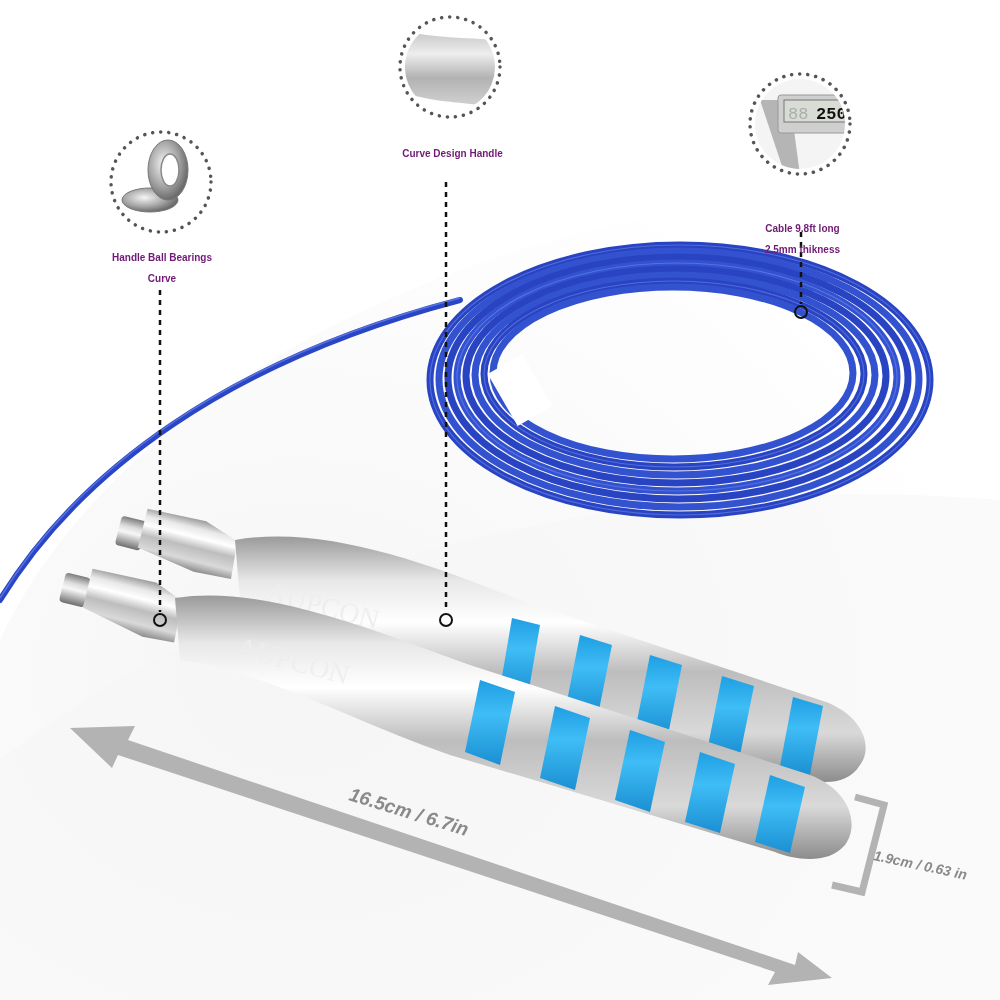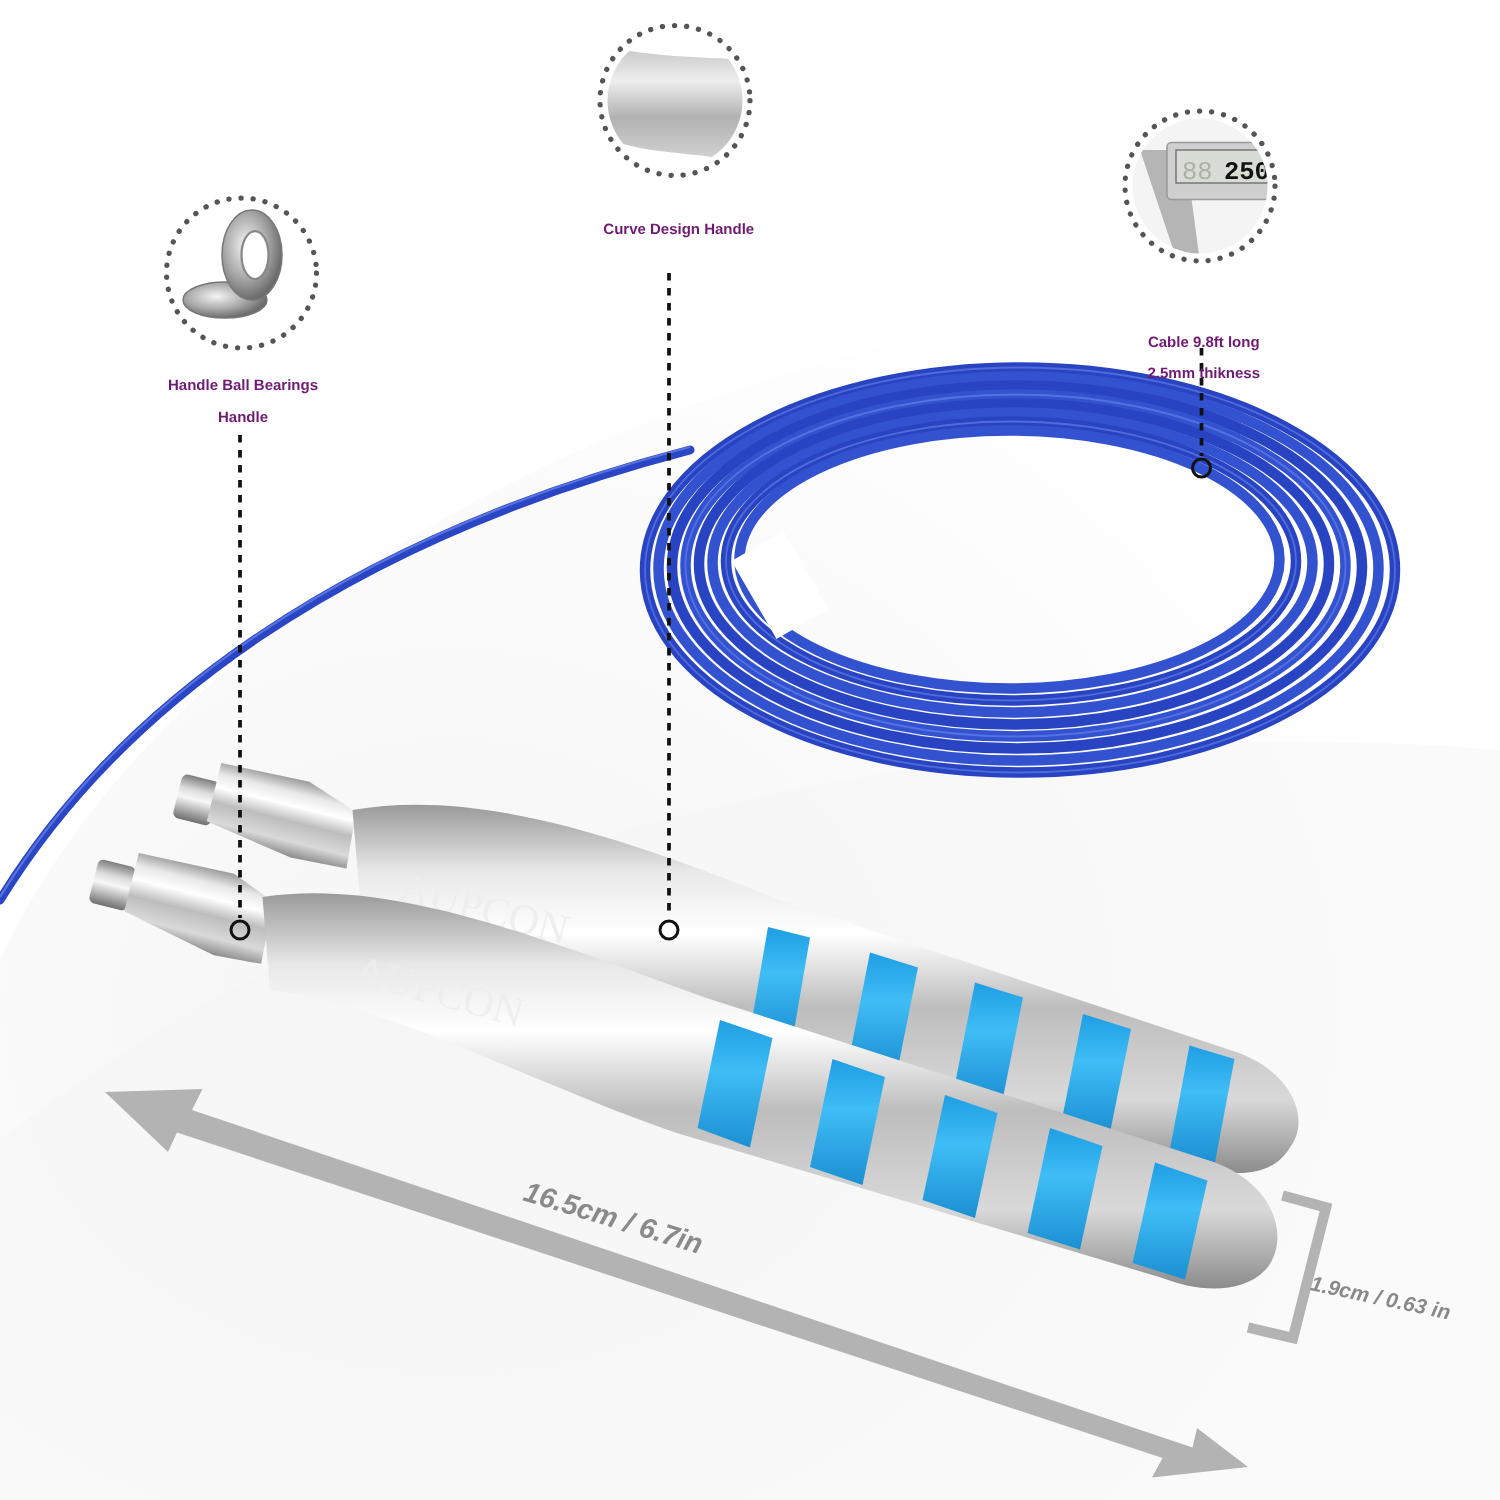--- a/index.html
+++ b/index.html
@@ -155,21 +155,21 @@
       <text x="816" y="119" font-family="Liberation Mono, monospace" font-size="17" font-weight="bold" fill="#111">250</text>
       <text x="788" y="119" font-family="Liberation Mono, monospace" font-size="17" fill="#aab0a8">88</text>
     </g>
     <line x1="801" y1="232" x2="801" y2="304" stroke="#111" stroke-width="2.5" stroke-dasharray="5 5"></line>
     <circle cx="801" cy="312" r="6" fill="none" stroke="#111" stroke-width="2"></circle>
   </g>
 </svg>
 
 <div class="callout-label" style="left:87px; top:247px; width:150px;">
   <div>Handle Ball Bearings</div>
-  <div>Handle</div>
+  <div>Curve</div>
 </div>
 
 <div class="callout-label" style="left:370px; top:143px; width:165px;">
   <div>Curve Design Handle</div>
 </div>
 
 <div class="callout-label" style="left:735px; top:186px; width:135px;margin-top:32px;">
   <div>Cable 9.8ft long</div>
   <div>2.5mm thikness</div>
 </div>

